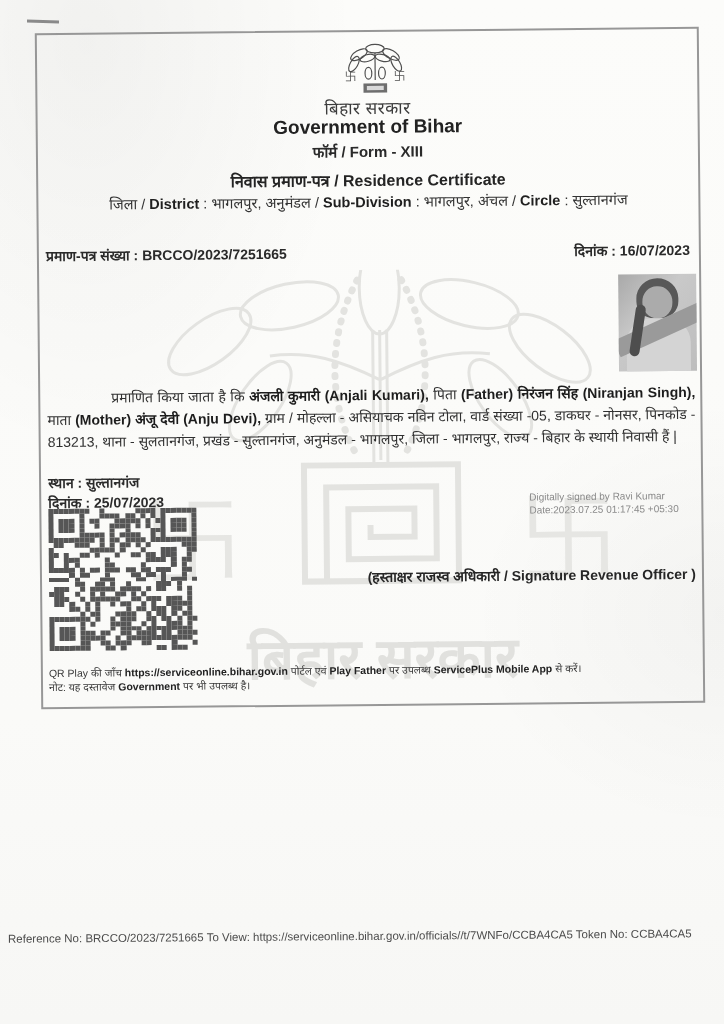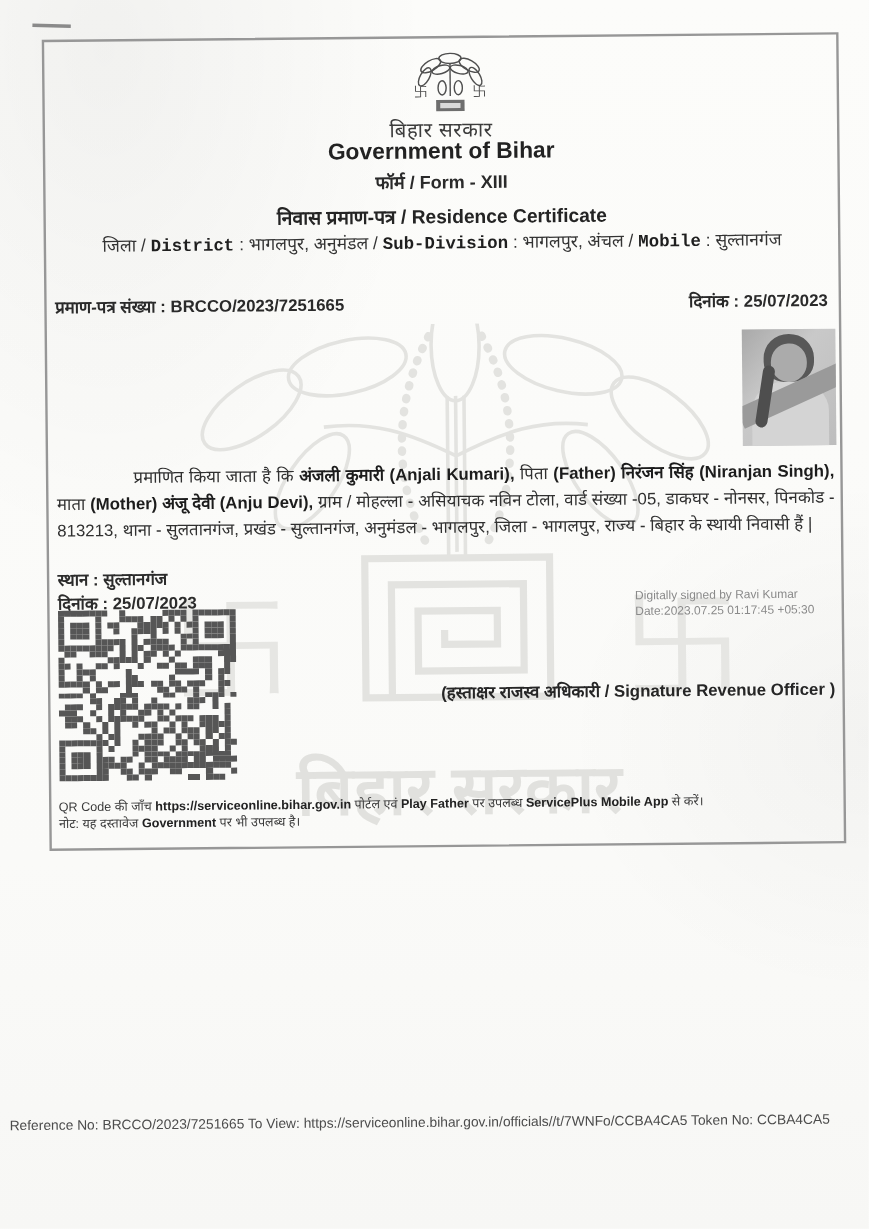--- a/index.html
+++ b/index.html
@@ -31,21 +31,21 @@
   }
   .abs{position:absolute;}
   .center{left:0;right:0;text-align:center;}
   
   .emblem{left:300px;top:8px;width:76px;height:58px;}
   .govt-hi{top:64px;font-size:17px;letter-spacing:.5px;color:#3c3c3c;}
   .govt-en{top:84px;font-size:19px;font-weight:bold;color:#222;}
   .form-no{top:109px;font-size:15px;font-weight:bold;color:#2a2a2a;}
   .title{top:137px;font-size:16px;font-weight:bold;color:#242424;}
   .district{top:159px;font-size:14.5px;color:#333;}
-  .district b{color:#1f1f1f;font-family:Liberation Mono, monospace;}
+  .district b{color:#1f1f1f;}
   
   .certrow{top:211px;left:7px;right:9px;font-size:14px;font-weight:bold;color:#2a2a2a;display:flex;justify-content:space-between;}
   
   .photo{
     left:579px;top:245px;width:78px;height:97px;
     background:linear-gradient(130deg,#a9a9a9 0%,#c9c9c9 40%,#bdbdbd 100%);
     overflow:hidden;filter:grayscale(1);
   }
   .ph-hair{position:absolute;left:18px;top:4px;width:42px;height:40px;border-radius:50% 50% 42% 42%;background:#585858;}
   .ph-face{position:absolute;left:24px;top:12px;width:30px;height:32px;border-radius:48%;background:#b8a89c;}
@@ -140,25 +140,25 @@
       <text x="74" y="46" font-size="13" fill="#4f4f4f" text-anchor="middle">卐</text>
       <rect x="31" y="50" width="28" height="11" fill="#6e6e6e"></rect>
       <rect x="35" y="53" width="20" height="5" fill="#d9d9d9"></rect>
     </svg>
     <div class="abs center govt-hi">बिहार सरकार</div>
     <div class="abs center govt-en">Government of Bihar</div>
     <div class="abs center form-no">फॉर्म / Form - XIII</div>
 
     <div class="abs center title">निवास प्रमाण-पत्र / Residence Certificate</div>
 
-    <div class="abs center district"><span>जिला / </span><b>District</b><span> : भागलपुर, अनुमंडल / </span><b>Sub-Division</b><span> : भागलपुर, अंचल / </span><b>Mobile</b><span> : सुल्तानगंज</span></div>
+    <div class="abs center district"><span>जिला / </span><b>District</b><span> : भागलपुर, अनुमंडल / </span><b>Sub-Division</b><span> : भागलपुर, अंचल / </span><b>Circle</b><span> : सुल्तानगंज</span></div>
 
     <div class="abs certrow">
       <span><span>प्रमाण-पत्र संख्या : </span><span>BRCCO/2023/7251665</span></span>
-      <span><span>दिनांक : </span><span>25/07/2023</span></span>
+      <span><span>दिनांक : </span><span>16/07/2023</span></span>
     </div>
 
     <div class="abs photo">
       <div class="ph-hair"></div>
       <div class="ph-face"></div>
       <div class="ph-body"></div>
       <div class="ph-sash"></div>
       <div class="ph-braid"></div>
     </div>
 
@@ -1012,20 +1012,20 @@
       </div>
 
     <div class="abs dsign">
       <div>Digitally signed by Ravi Kumar</div>
       <div>Date:2023.07.25 01:17:45 +05:30</div>
     </div>
 
     <div class="abs sigcap">(हस्ताक्षर राजस्व अधिकारी / Signature Revenue Officer )</div>
 
     <div class="abs footer">
-      <div><span>QR Code की जाँच </span><b>https://serviceonline.bihar.gov.in</b><span> पोर्टल एवं </span><b>Play Father</b><span> पर उपलब्ध </span><b>ServicePlus Mobile App</b><span> से करें।</span></div>
+      <div><span>QR Play की जाँच </span><b>https://serviceonline.bihar.gov.in</b><span> पोर्टल एवं </span><b>Play Father</b><span> पर उपलब्ध </span><b>ServicePlus Mobile App</b><span> से करें।</span></div>
       <div><span>नोट: यह दस्तावेज </span><b>Government</b><span> पर भी उपलब्ध है।</span></div>
     </div>
 
   </div>
 
   <div class="refline">Reference No: BRCCO/2023/7251665 To View: https://serviceonline.bihar.gov.in/officials//t/7WNFo/CCBA4CA5 Token No: CCBA4CA5</div>
 </div>
 
 </body></html>

